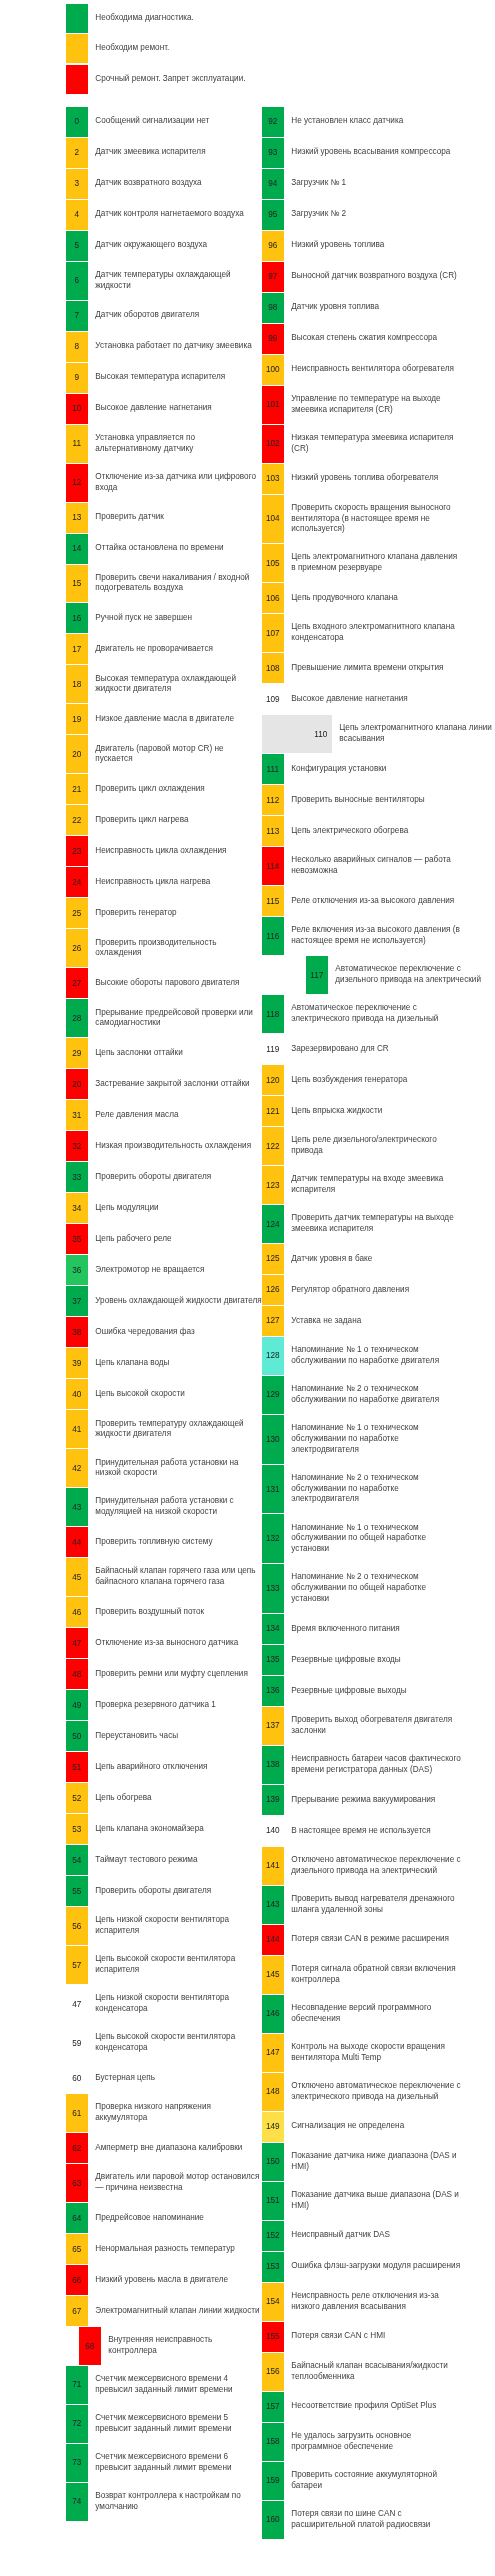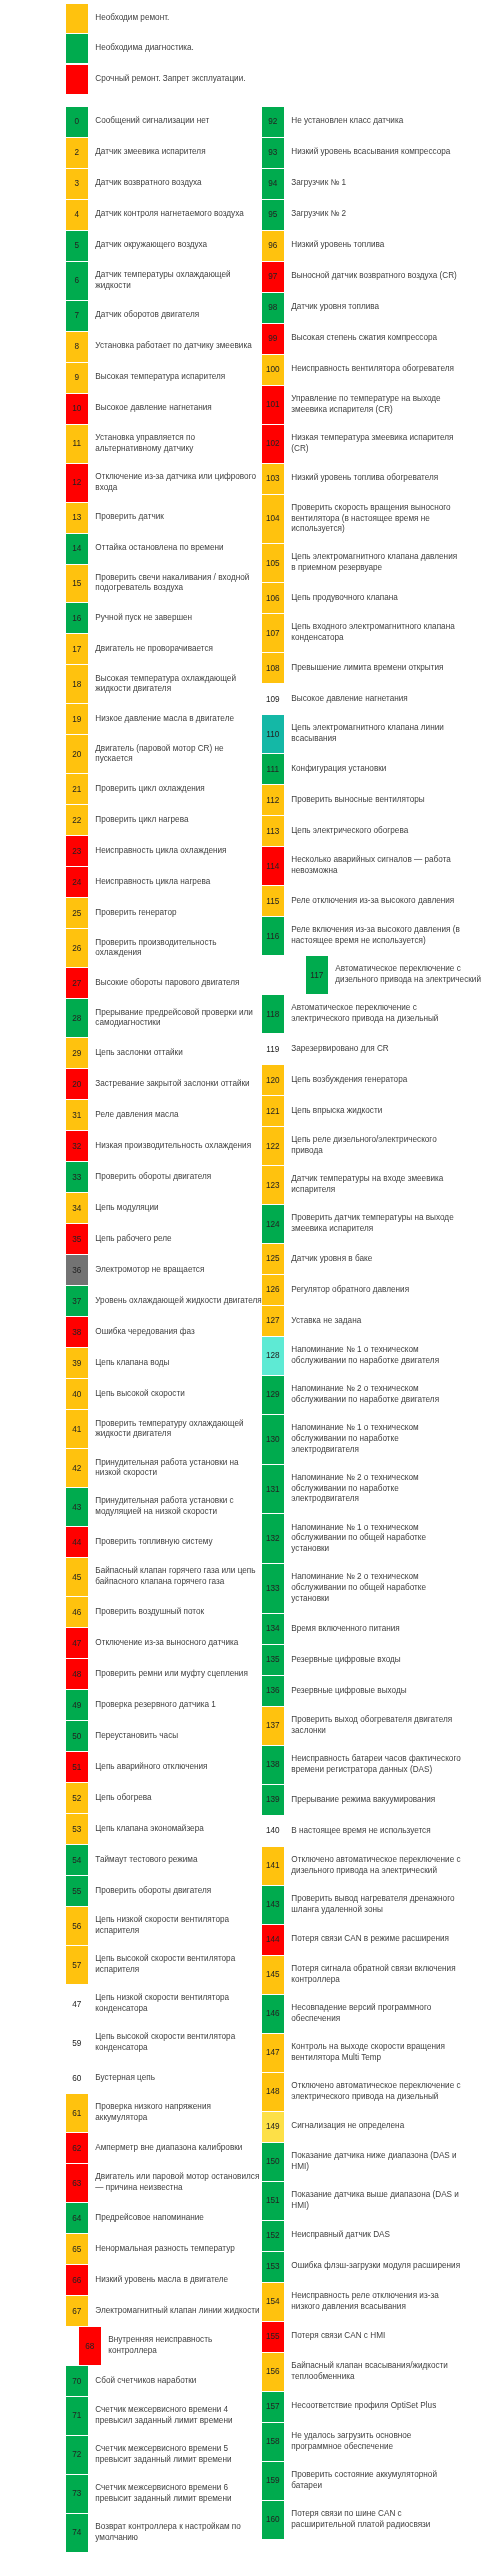--- a/index.html
+++ b/index.html
@@ -35,26 +35,26 @@
   }
   .col-left .txt{width:167px;}
   .col-right .txt{width:170px;}
 </style>
 </head>
 <body>
 
 <div class="page">
   <div class="legend">
       <div class="legend-row">
+        <div class="legend-sq" style="background: rgb(0, 171, 78);"></div>
+        <div class="legend-label">Необходима диагностика.</div>
+      </div>
+      <div class="legend-row">
         <div class="legend-sq" style="background: rgb(255, 194, 14);"></div>
         <div class="legend-label">Необходим ремонт.</div>
-      </div>
-      <div class="legend-row">
-        <div class="legend-sq" style="background: rgb(0, 171, 78);"></div>
-        <div class="legend-label">Необходима диагностика.</div>
       </div>
       <div class="legend-row">
         <div class="legend-sq" style="background: rgb(255, 0, 0);"></div>
         <div class="legend-label">Срочный ремонт. Запрет эксплуатации.</div>
       </div>
     </div>
   <div class="list">
     <div class="col col-left">
         <div class="row">
           <div class="sq" style="background: rgb(0, 171, 78);">0</div>
@@ -190,21 +190,21 @@
         </div>
         <div class="row">
           <div class="sq" style="background: rgb(255, 194, 14);">34</div>
           <div class="txt">Цепь модуляции</div>
         </div>
         <div class="row">
           <div class="sq" style="background: rgb(255, 0, 0);">35</div>
           <div class="txt">Цепь рабочего реле</div>
         </div>
         <div class="row">
-          <div class="sq" style="background: #737373;">36</div>
+          <div class="sq" style="background: #22c55e;">36</div>
           <div class="txt">Электромотор не вращается</div>
         </div>
         <div class="row">
           <div class="sq" style="background: rgb(0, 171, 78);">37</div>
           <div class="txt">Уровень охлаждающей жидкости двигателя</div>
         </div>
         <div class="row">
           <div class="sq" style="background: rgb(255, 0, 0);">38</div>
           <div class="txt">Ошибка чередования фаз</div>
         </div>
@@ -322,24 +322,20 @@
         </div>
         <div class="row">
           <div class="sq" style="background: rgb(255, 194, 14);">67</div>
           <div class="txt">Электромагнитный клапан линии жидкости</div>
         </div>
         <div class="row">
           <div class="sq" style="background: rgb(255, 0, 0); margin-left: 13px;">68</div>
           <div class="txt">Внутренняя неисправность контроллера</div>
         </div>
         <div class="row">
-          <div class="sq" style="background: rgb(0, 171, 78);">70</div>
-          <div class="txt">Сбой счетчиков наработки</div>
-        </div>
-        <div class="row">
           <div class="sq" style="background: rgb(0, 171, 78);">71</div>
           <div class="txt">Счетчик межсервисного времени 4 превысил заданный лимит времени</div>
         </div>
         <div class="row">
           <div class="sq" style="background: rgb(0, 171, 78);">72</div>
           <div class="txt">Счетчик межсервисного времени 5 превысит заданный лимит времени</div>
         </div>
         <div class="row">
           <div class="sq" style="background: rgb(0, 171, 78);">73</div>
           <div class="txt">Счетчик межсервисного времени 6 превысит заданный лимит времени</div>
@@ -416,21 +412,21 @@
         </div>
         <div class="row">
           <div class="sq" style="background: rgb(255, 194, 14);">108</div>
           <div class="txt">Превышение лимита времени открытия</div>
         </div>
         <div class="row">
           <div class="sq" style="background: rgb(255, 255, 255);">109</div>
           <div class="txt">Высокое давление нагнетания</div>
         </div>
         <div class="row">
-          <div class="sq" style="background: #14b8a6;">110</div>
+          <div class="sq" style="background: #e5e5e5; padding-left: 48px;">110</div>
           <div class="txt">Цепь электромагнитного клапана линии всасывания</div>
         </div>
         <div class="row">
           <div class="sq" style="background: rgb(0, 171, 78);">111</div>
           <div class="txt">Конфигурация установки</div>
         </div>
         <div class="row">
           <div class="sq" style="background: rgb(255, 194, 14);">112</div>
           <div class="txt">Проверить выносные вентиляторы</div>
         </div>

